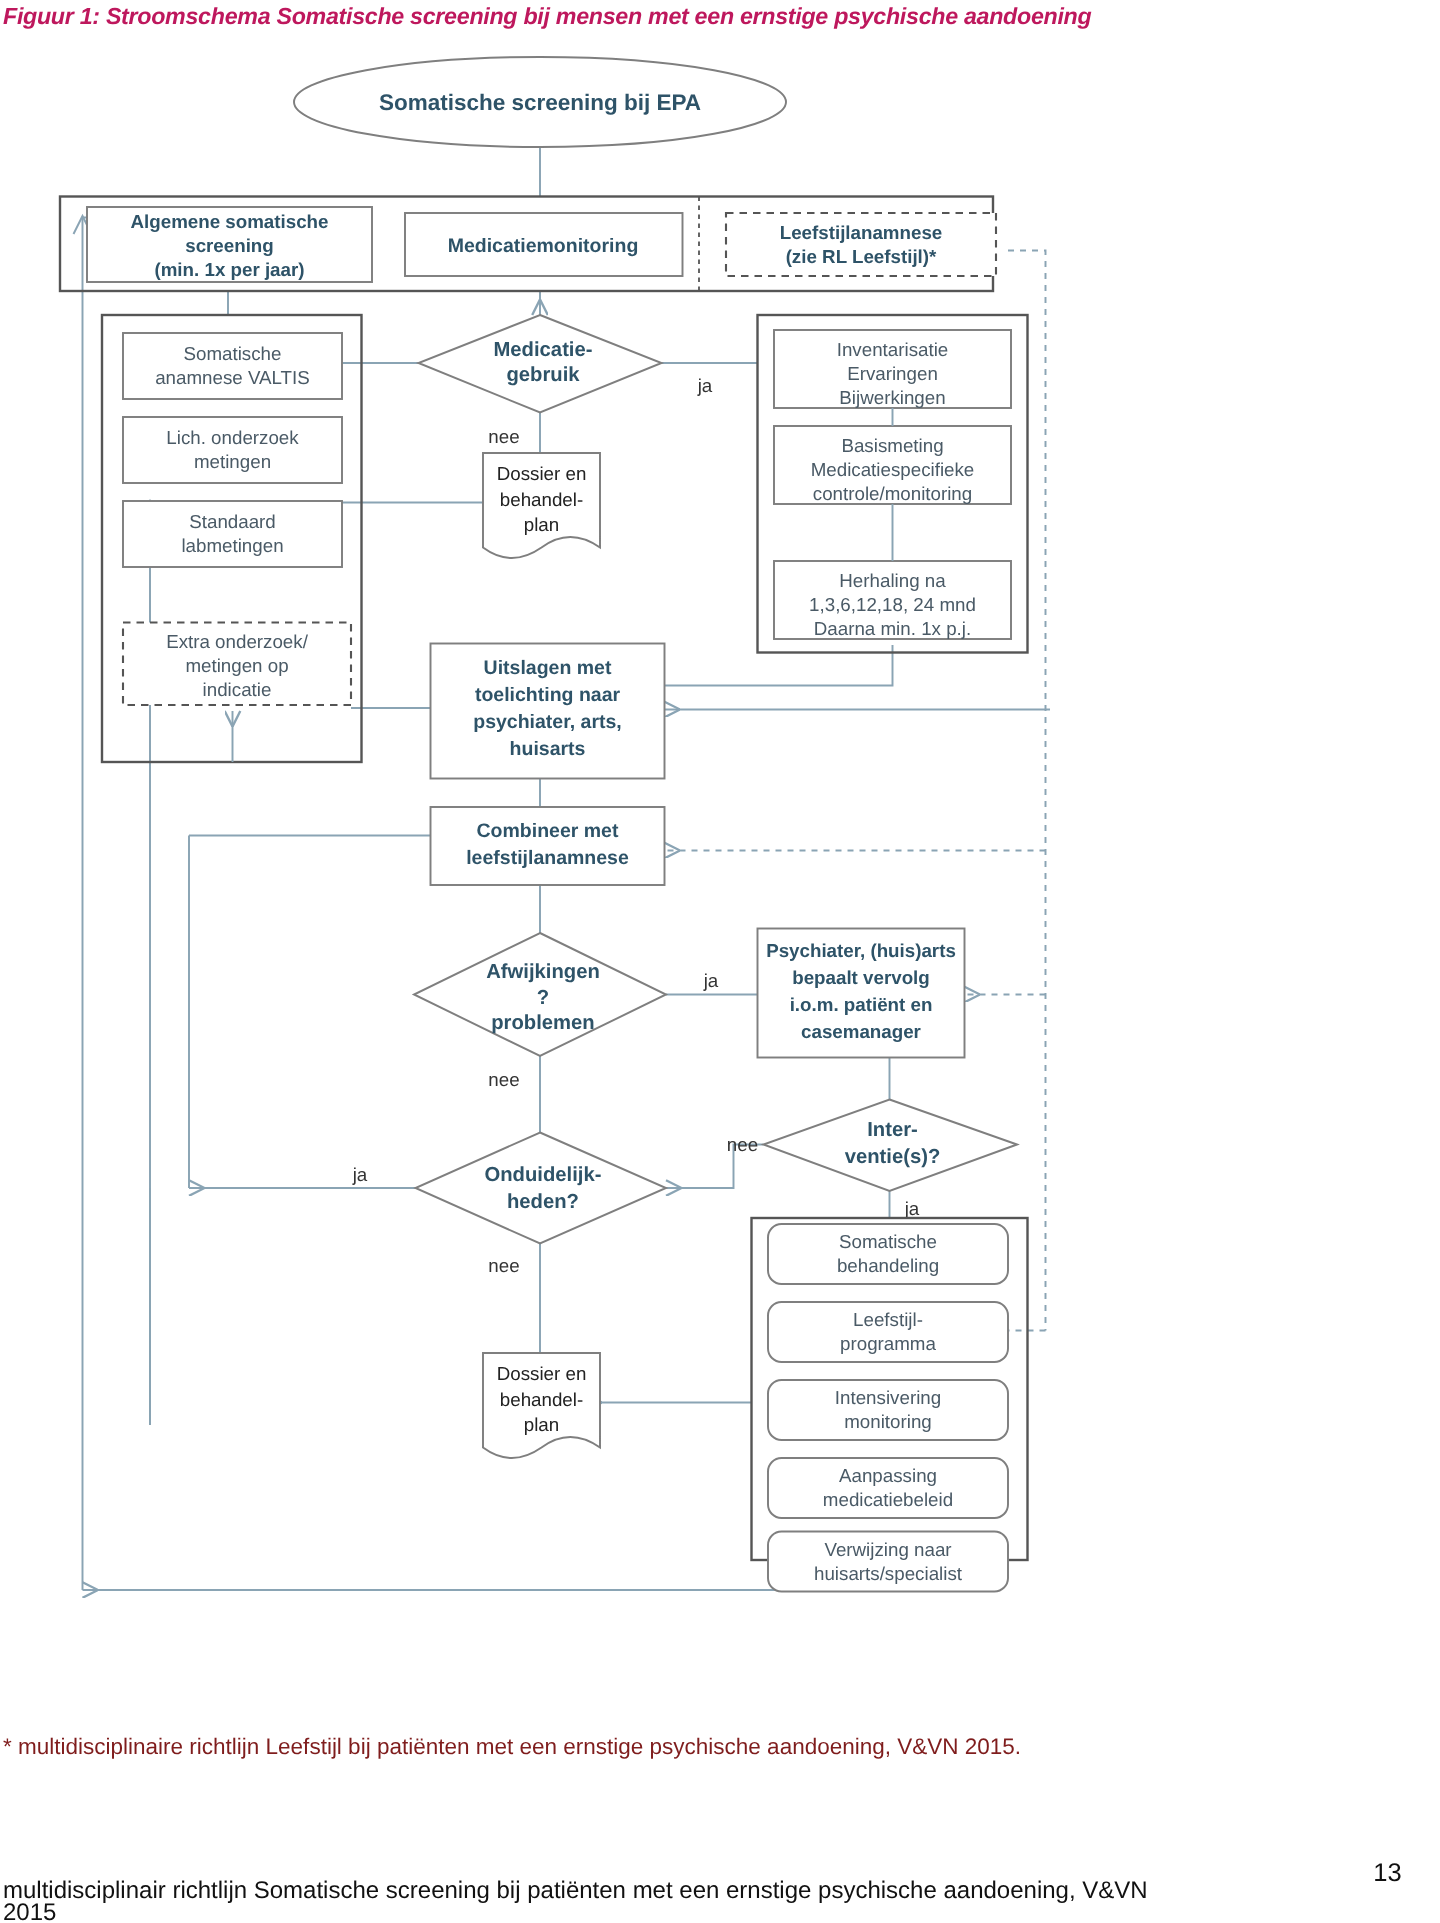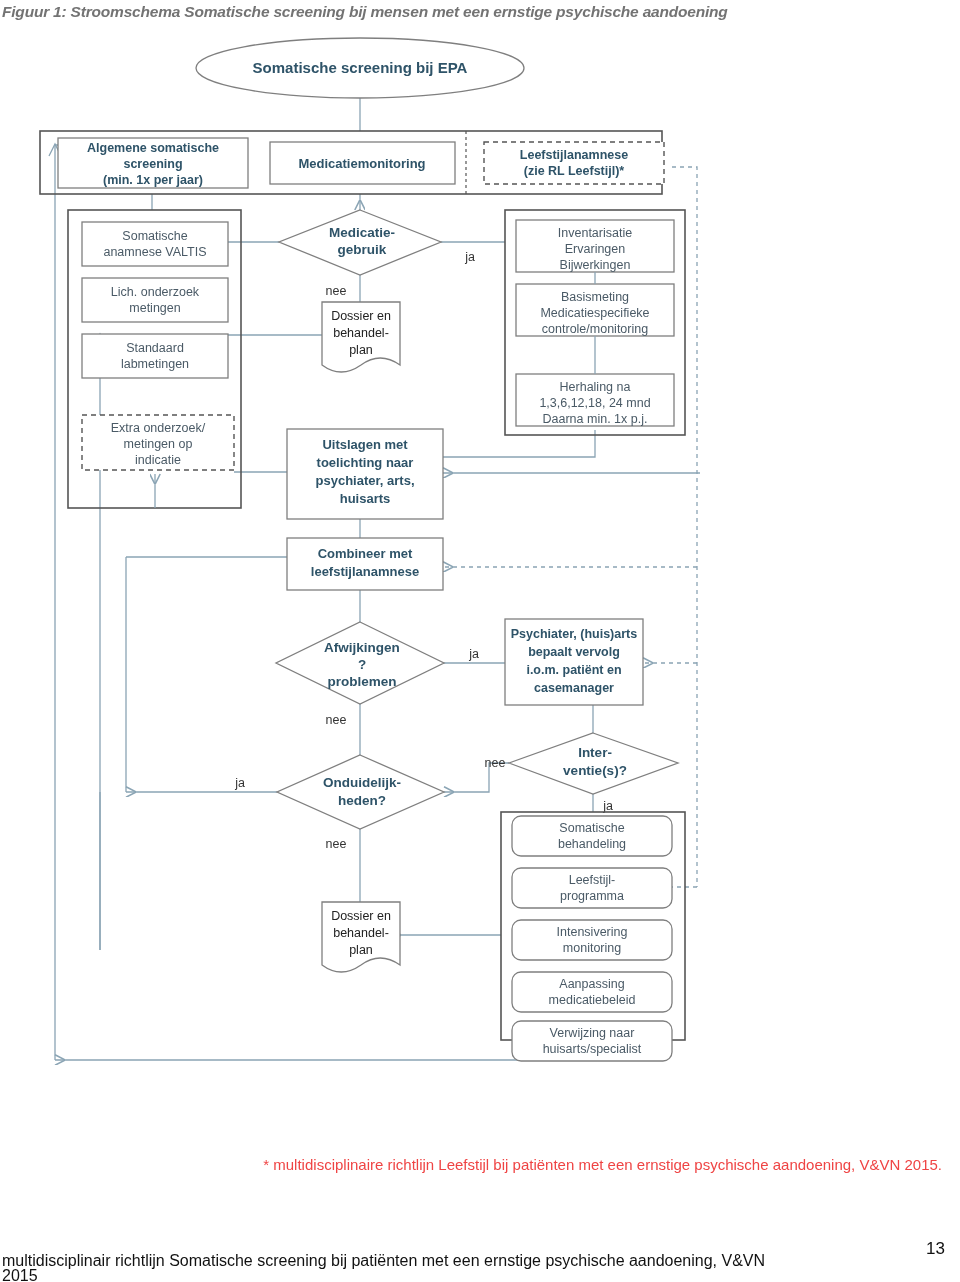--- a/index.html
+++ b/index.html
@@ -4,34 +4,34 @@
 <style>
   html,body{margin:0;padding:0;background:#ffffff;}
   body{
     width:960px;height:1282px;position:relative;overflow:hidden;
     font-family:"Liberation Sans", sans-serif;
     color:#000;
   }
   .figtitle{
     position:absolute;left:2px;top:2px;width:940px;
     font-style:italic;font-weight:bold;font-size:15.5px;line-height:20px;
-    letter-spacing:-0.2px;color:#737373;
+    letter-spacing:-0.2px;color:#be185d;
   }
   #chart{position:absolute;left:0;top:30px;width:760px;height:1080px;}
   .footnote{
     position:absolute;left:2px;top:1155px;width:940px;
-    font-size:15px;line-height:20px;color:#ef4444;text-align:right;
+    font-size:15px;line-height:20px;color:#7f1d1d;
   }
   .runfoot{
     position:absolute;left:2px;top:1253px;width:800px;
     font-size:16px;line-height:15px;color:#111;
   }
   .pageno{
     position:absolute;left:905px;top:1239px;width:40px;
-    font-size:17px;font-weight:normal;color:#111;text-align:right;
+    font-size:17px;font-weight:normal;color:#111;text-align:center;
   }
   
   svg text{font-family:"Liberation Sans", sans-serif;}
   .tBold{font-weight:bold;fill:#2e5368;}
   .tPlain{fill:#4a5a66;}
   .tDark{fill:#222;}
   .tLbl{fill:#333;font-size:12.5px;}
 </style>
 </head>
 <body>

